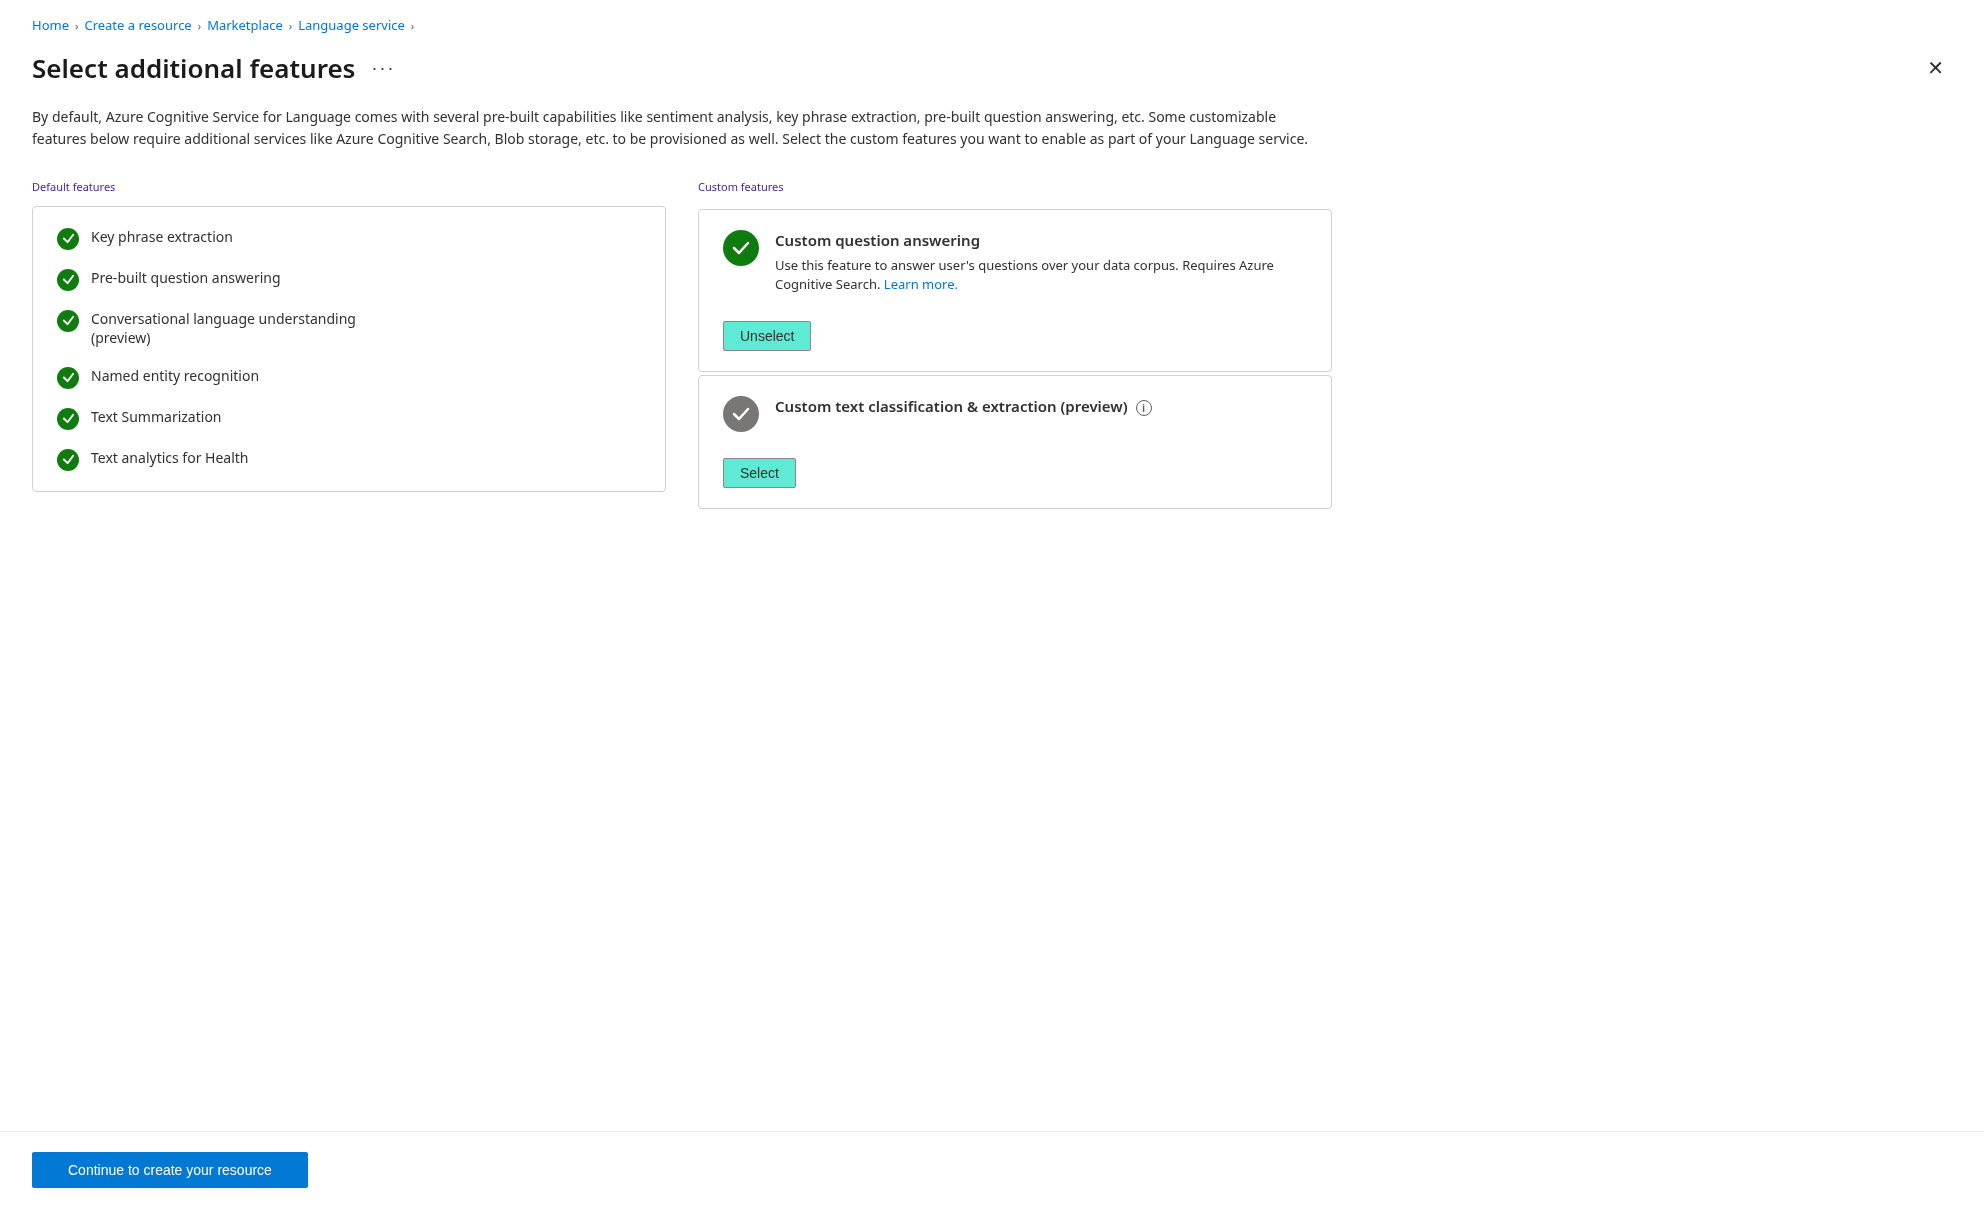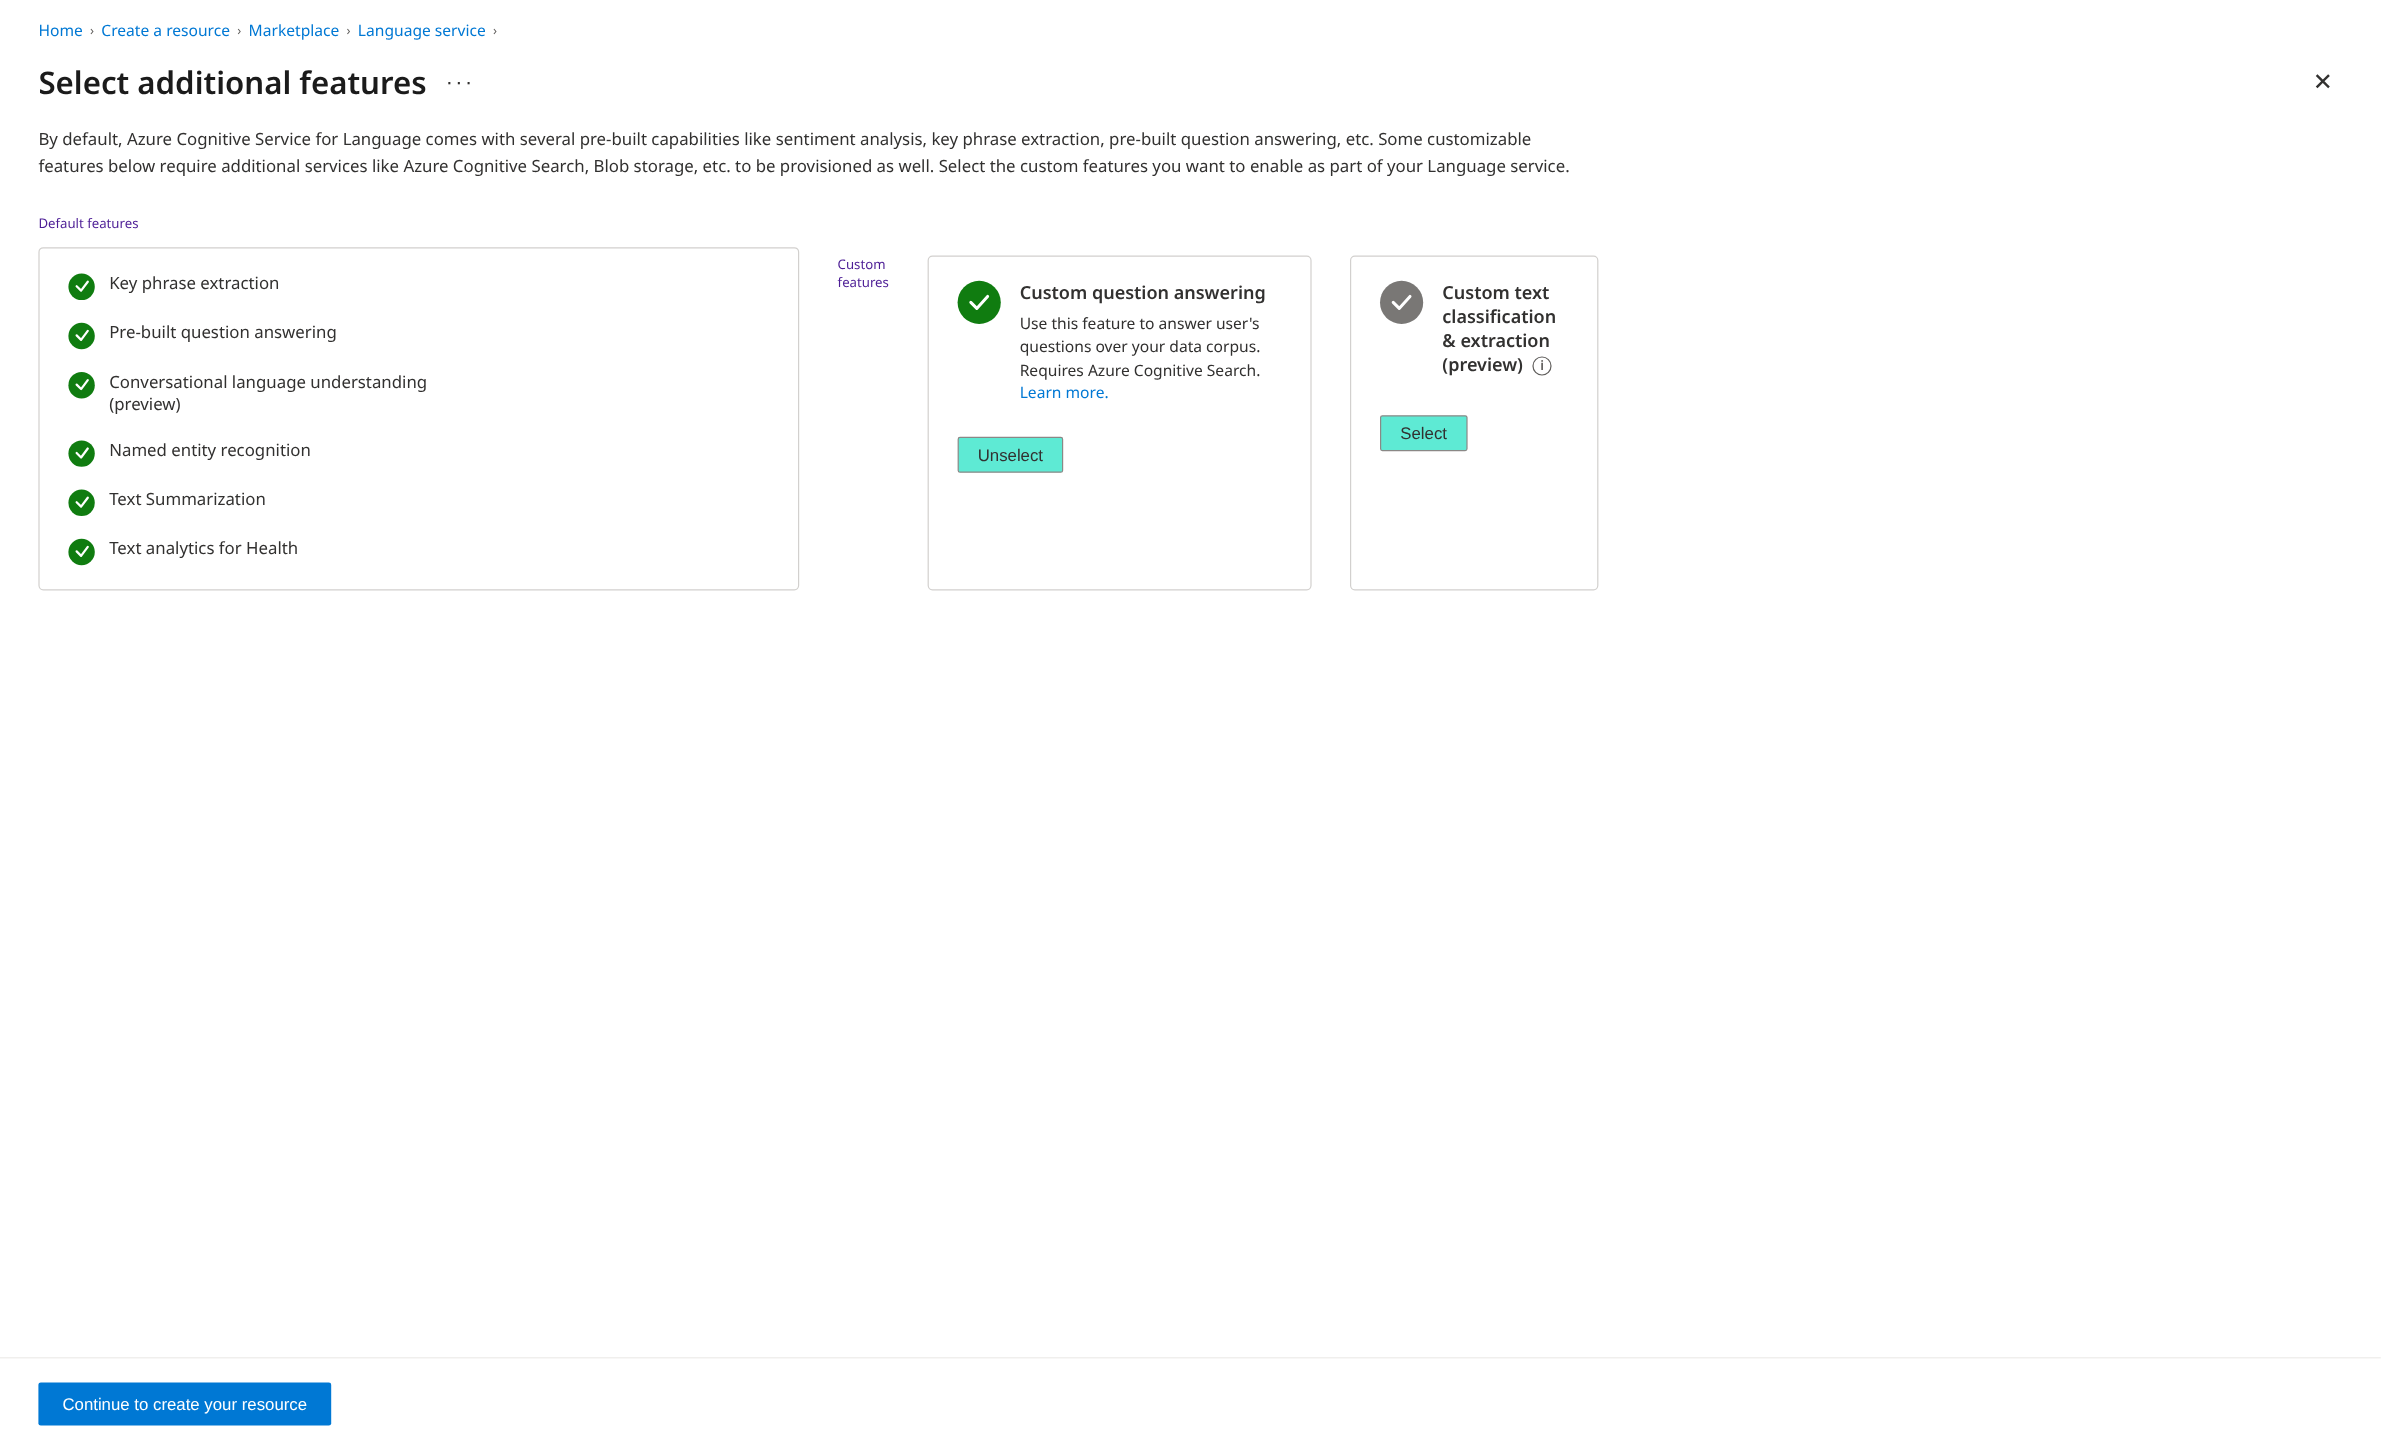--- a/index.html
+++ b/index.html
@@ -110,22 +110,22 @@
       margin-top: 1px;
     }
     .check-icon svg { width: 13px; height: 13px; }
     .feature-name {
       font-size: 14px;
       color: #323130;
       line-height: 1.4;
     }
     .custom-features-col {
       display: flex;
-      gap: 32px;
-      margin-top: 34px;
+      flex-direction: column;
+      gap: 3px;
     }
     .custom-feature-card {
       border: 1px solid #d2d0ce;
       border-radius: 4px;
       padding: 20px 24px;
       display: flex;
       flex-direction: column;
     }
     .custom-feature-header {
       display: flex;
@@ -192,21 +192,21 @@
     .footer {
       border-top: 1px solid #edebe9;
       padding: 20px 32px;
       background: #fff;
     }
     .continue-btn {
       background: #0078d4;
       color: #fff;
       border: none;
       border-radius: 2px;
-      padding: 10px 20px;
+      padding: 10px 36px;
       font-size: 14px;
       cursor: pointer;
       font-weight: 500;
     }
   </style>
 </head>
 <body>
 
 <div class="page-container">
 

